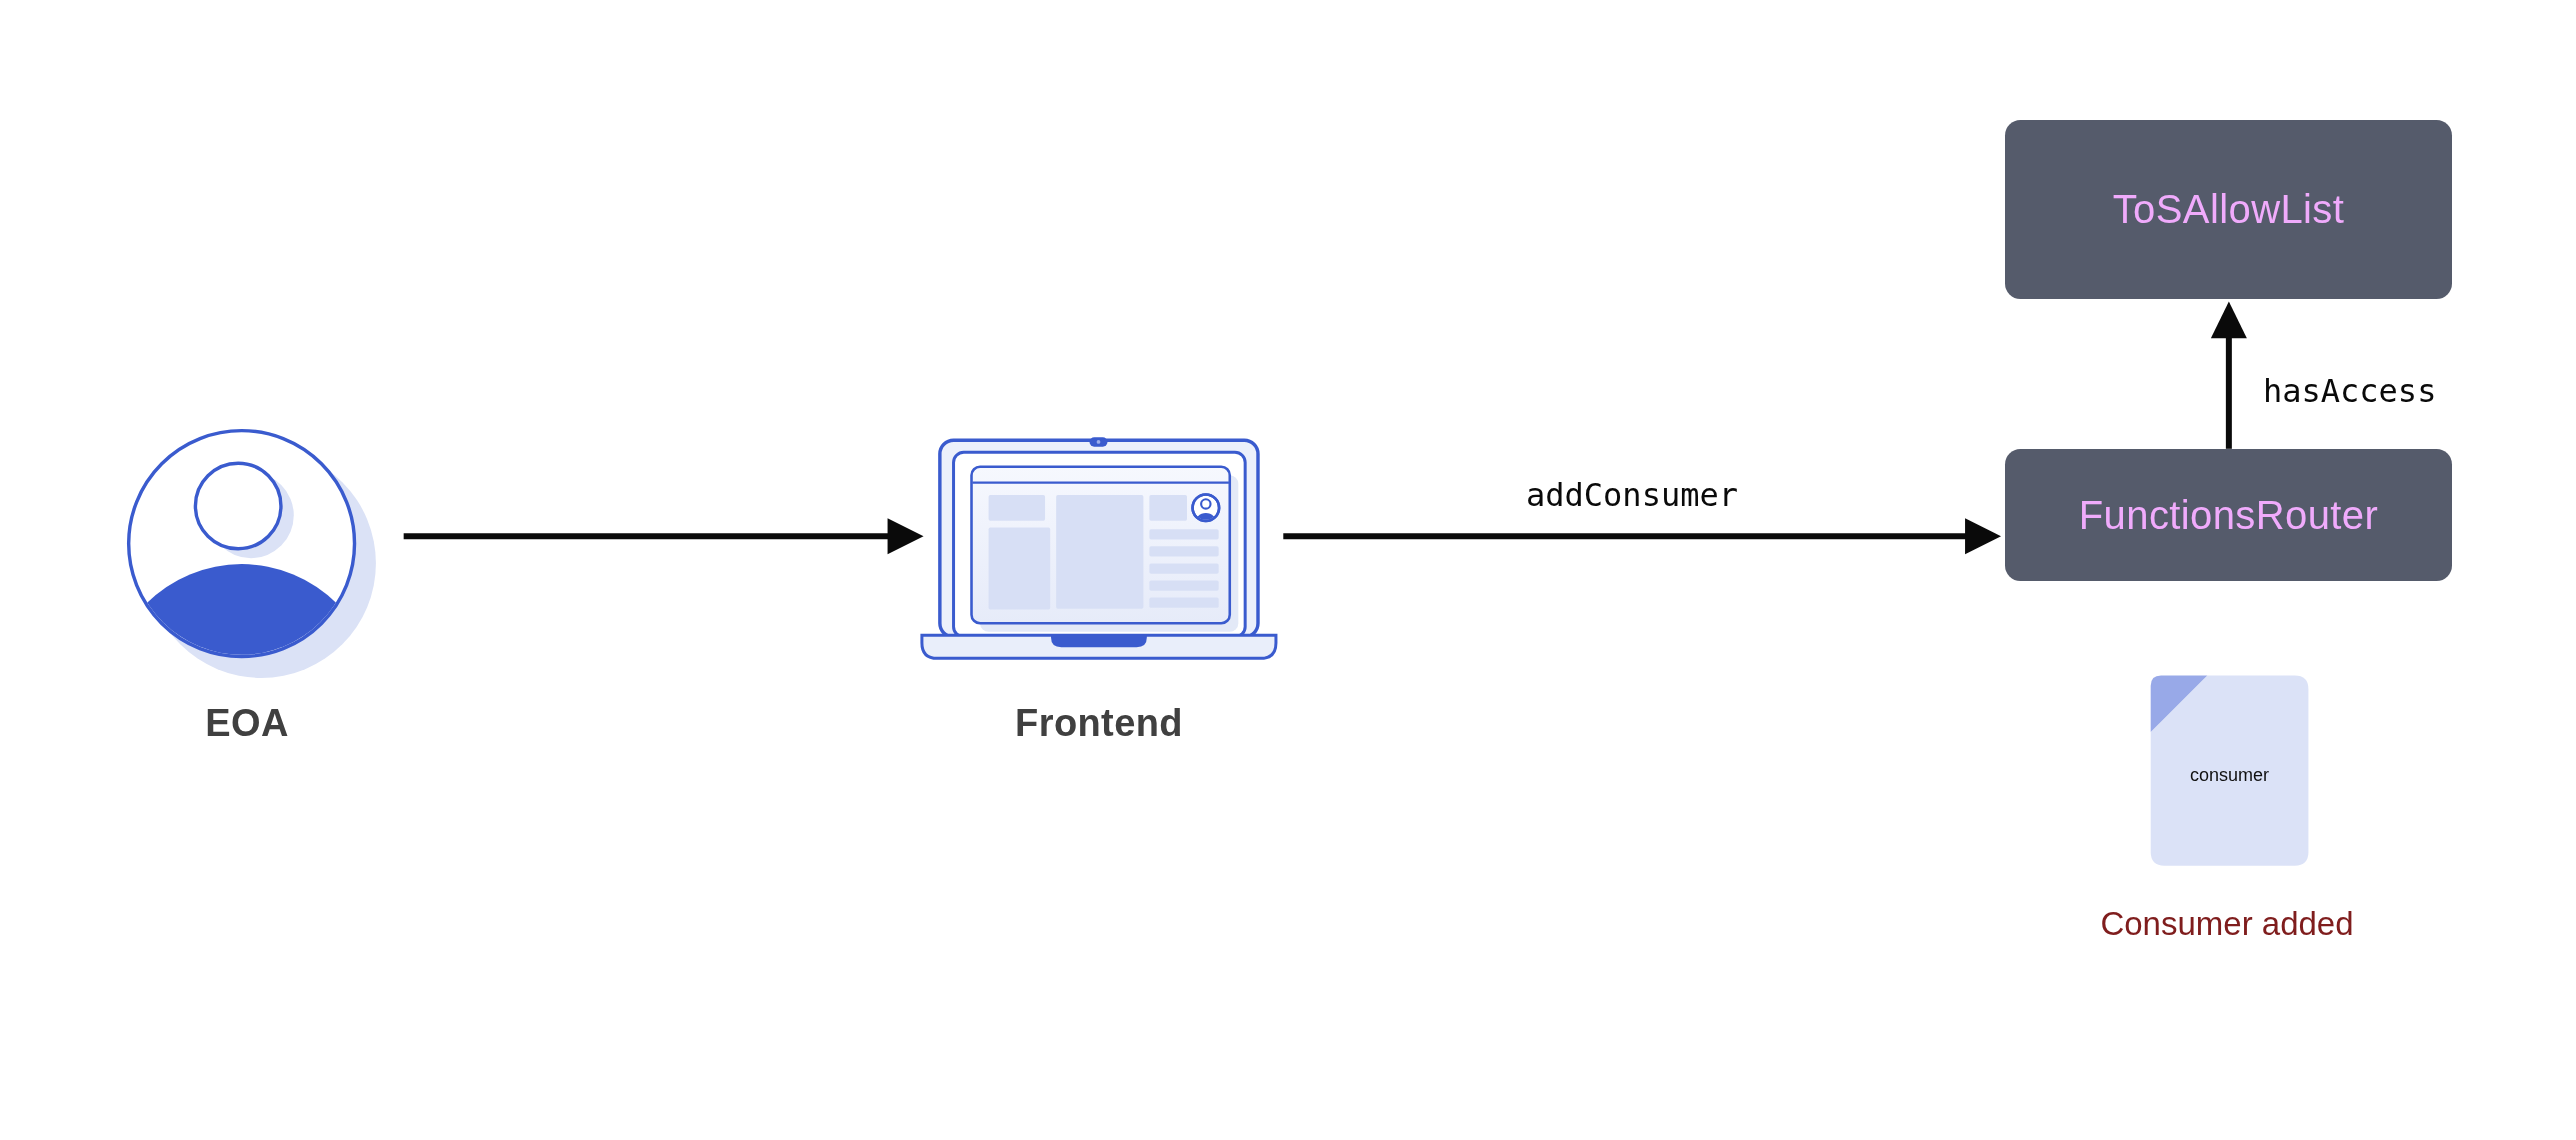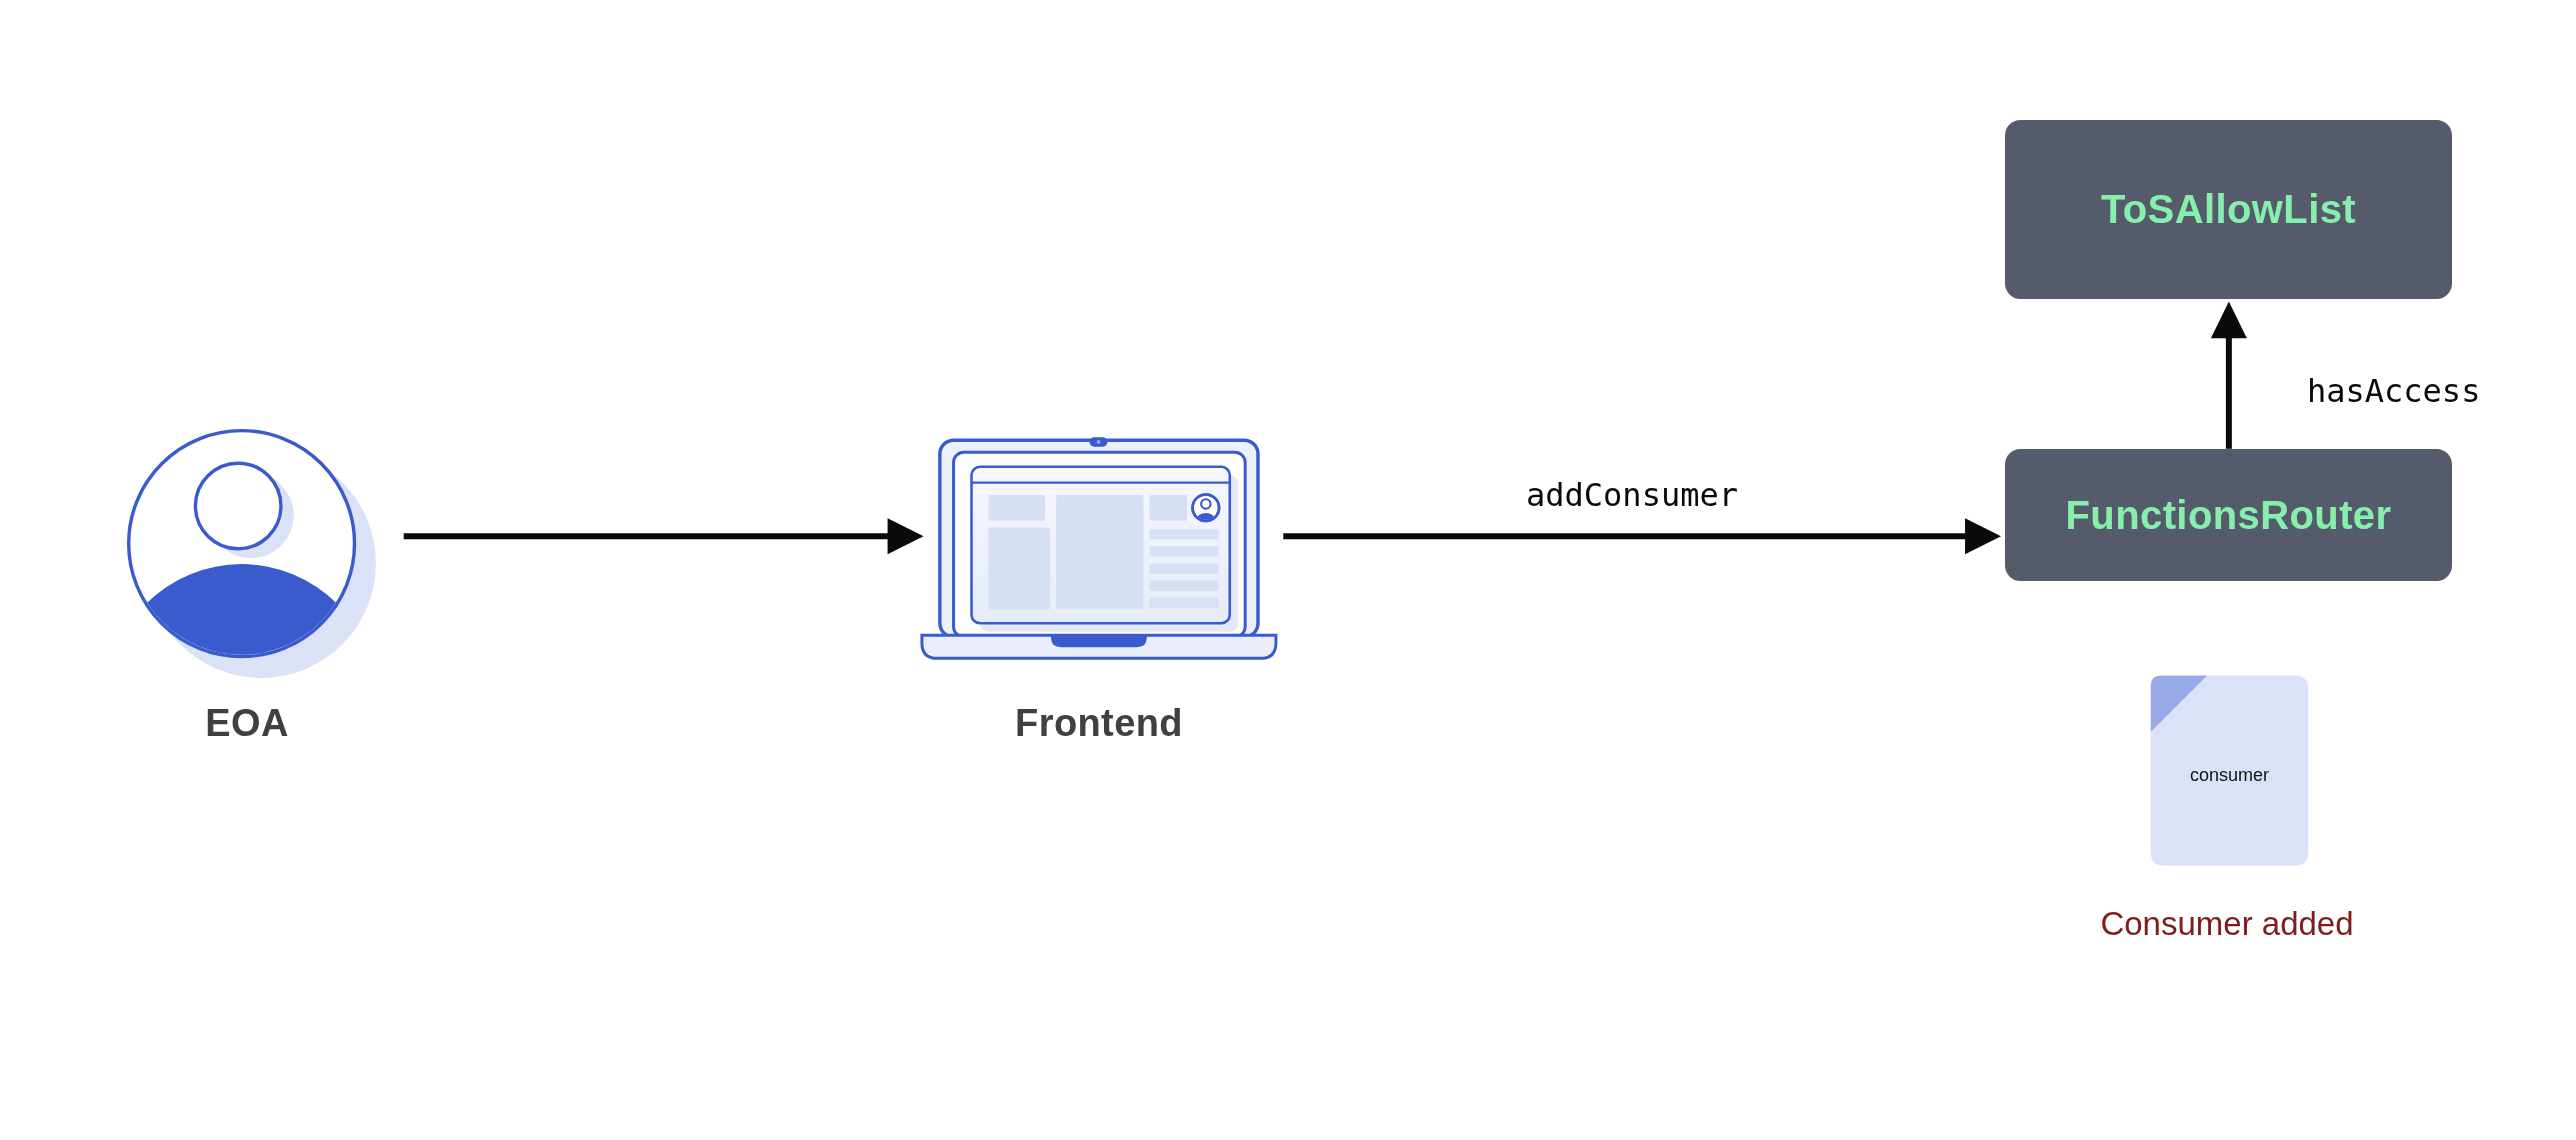--- a/index.html
+++ b/index.html
@@ -17,23 +17,23 @@
   .node-box {
     position: absolute;
     width: 447px;
     background: #555B6B;
     border-radius: 15.4px;
     display: flex;
     align-items: center;
     justify-content: center;
   }
   .node-box .node-box-label {
-    color: #86efac;
+    color: #f0abfc;
     font-size: 40px;
-    font-weight: 700;
+    font-weight: 400;
     letter-spacing: 0.4px;
     white-space: nowrap;
   }
 
   
   .icon-title {
     position: absolute;
     transform: translateX(-50%);
     color: #404040;
     font-size: 38px;
@@ -44,21 +44,21 @@
 
   
   .code-label {
     position: absolute;
     font-family: "DejaVu Sans Mono", monospace;
     font-size: 32px;
     color: #0A0A0A;
     white-space: nowrap;
   }
   .code-label.centered { transform: translate(-50%, -50%); }
-  .code-label.left-anchored { transform: translateY(-50%); margin-left: 44px; }
+  .code-label.left-anchored { transform: translateY(-50%); }
 
   
   .doc-caption {
     position: absolute;
     transform: translateX(-50%);
     color: #7f1d1d;
     font-size: 33px;
     font-weight: 400;
     white-space: nowrap;
   }

